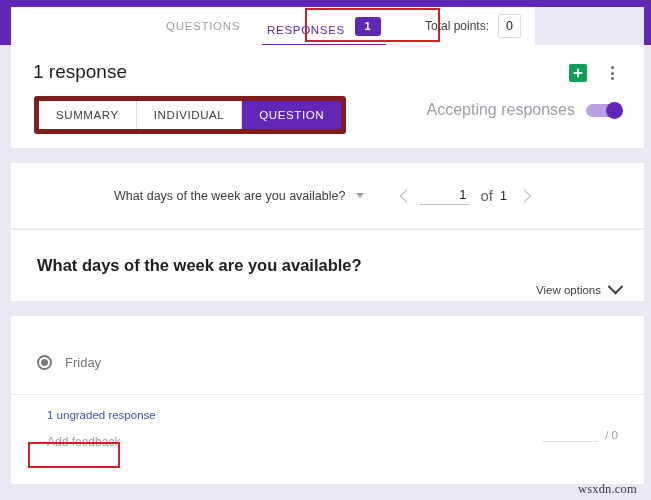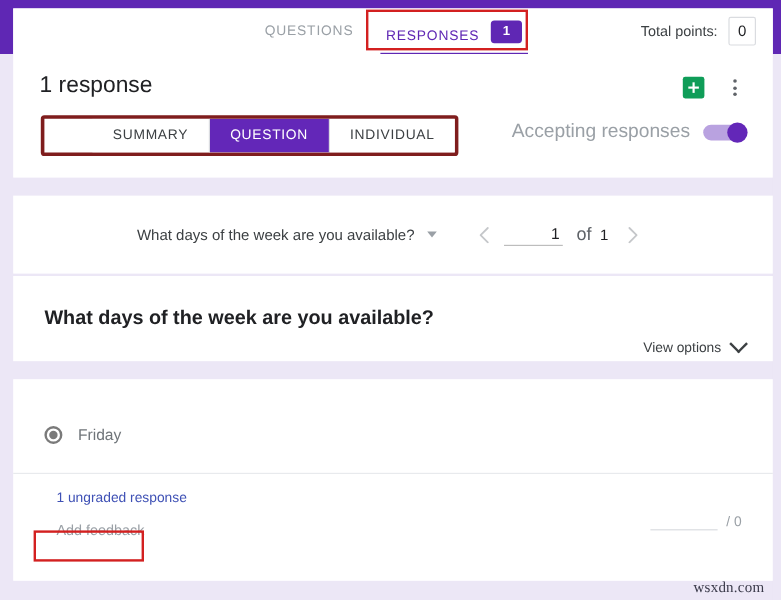--- a/index.html
+++ b/index.html
@@ -47,21 +47,21 @@
     top: 45px; right: 0;
     width: 7px;
     height: 455px;
     background: #ece7f6;
   }
 
   
   #header-bar {
     position: absolute;
     top: 7px; left: 11px;
-    width: 633px;
+    width: 524px;
     height: 38px;
     background: #ffffff;
     display: flex;
     align-items: center;
   }
   .tabs-center {
     position: absolute;
     left: 0; right: 0;
     top: 0; bottom: 0;
     display: flex;
@@ -201,25 +201,24 @@
     width: 3px; height: 3px;
     border-radius: 50%;
     background: #5f6368;
   }
 
   .seg-group {
     position: absolute;
     left: 23px;
     top: 51px;
     display: flex;
-    border: 3px solid #7f1d1d;
+    border: 5px solid #7f1d1d;
     border-radius: 3px;
     overflow: hidden;
     height: 28px;
-    padding-left: 40px;
   }
   .seg-btn {
     font-size: 11.5px;
     letter-spacing: 0.6px;
     color: #3c4043;
     background: #fff;
     padding: 0 17px;
     display: flex;
     align-items: center;
     justify-content: center;
@@ -501,25 +500,25 @@
     <div class="kebab-icon">
       <i></i>
       <i></i>
       <i></i>
     </div>
 
     <div class="seg-group">
       <div class="seg-btn">
         <span>SUMMARY</span>
       </div>
+      <div class="seg-btn">
+        <span>INDIVIDUAL</span>
+      </div>
       <div class="seg-btn active">
         <span>QUESTION</span>
-      </div>
-      <div class="seg-btn">
-        <span>INDIVIDUAL</span>
       </div>
     </div>
 
     <div class="accepting-wrap">
       <span class="accepting-label">Accepting responses</span>
       <span class="toggle">
         <span class="toggle-track"></span>
         <span class="toggle-knob"></span>
       </span>
     </div>

